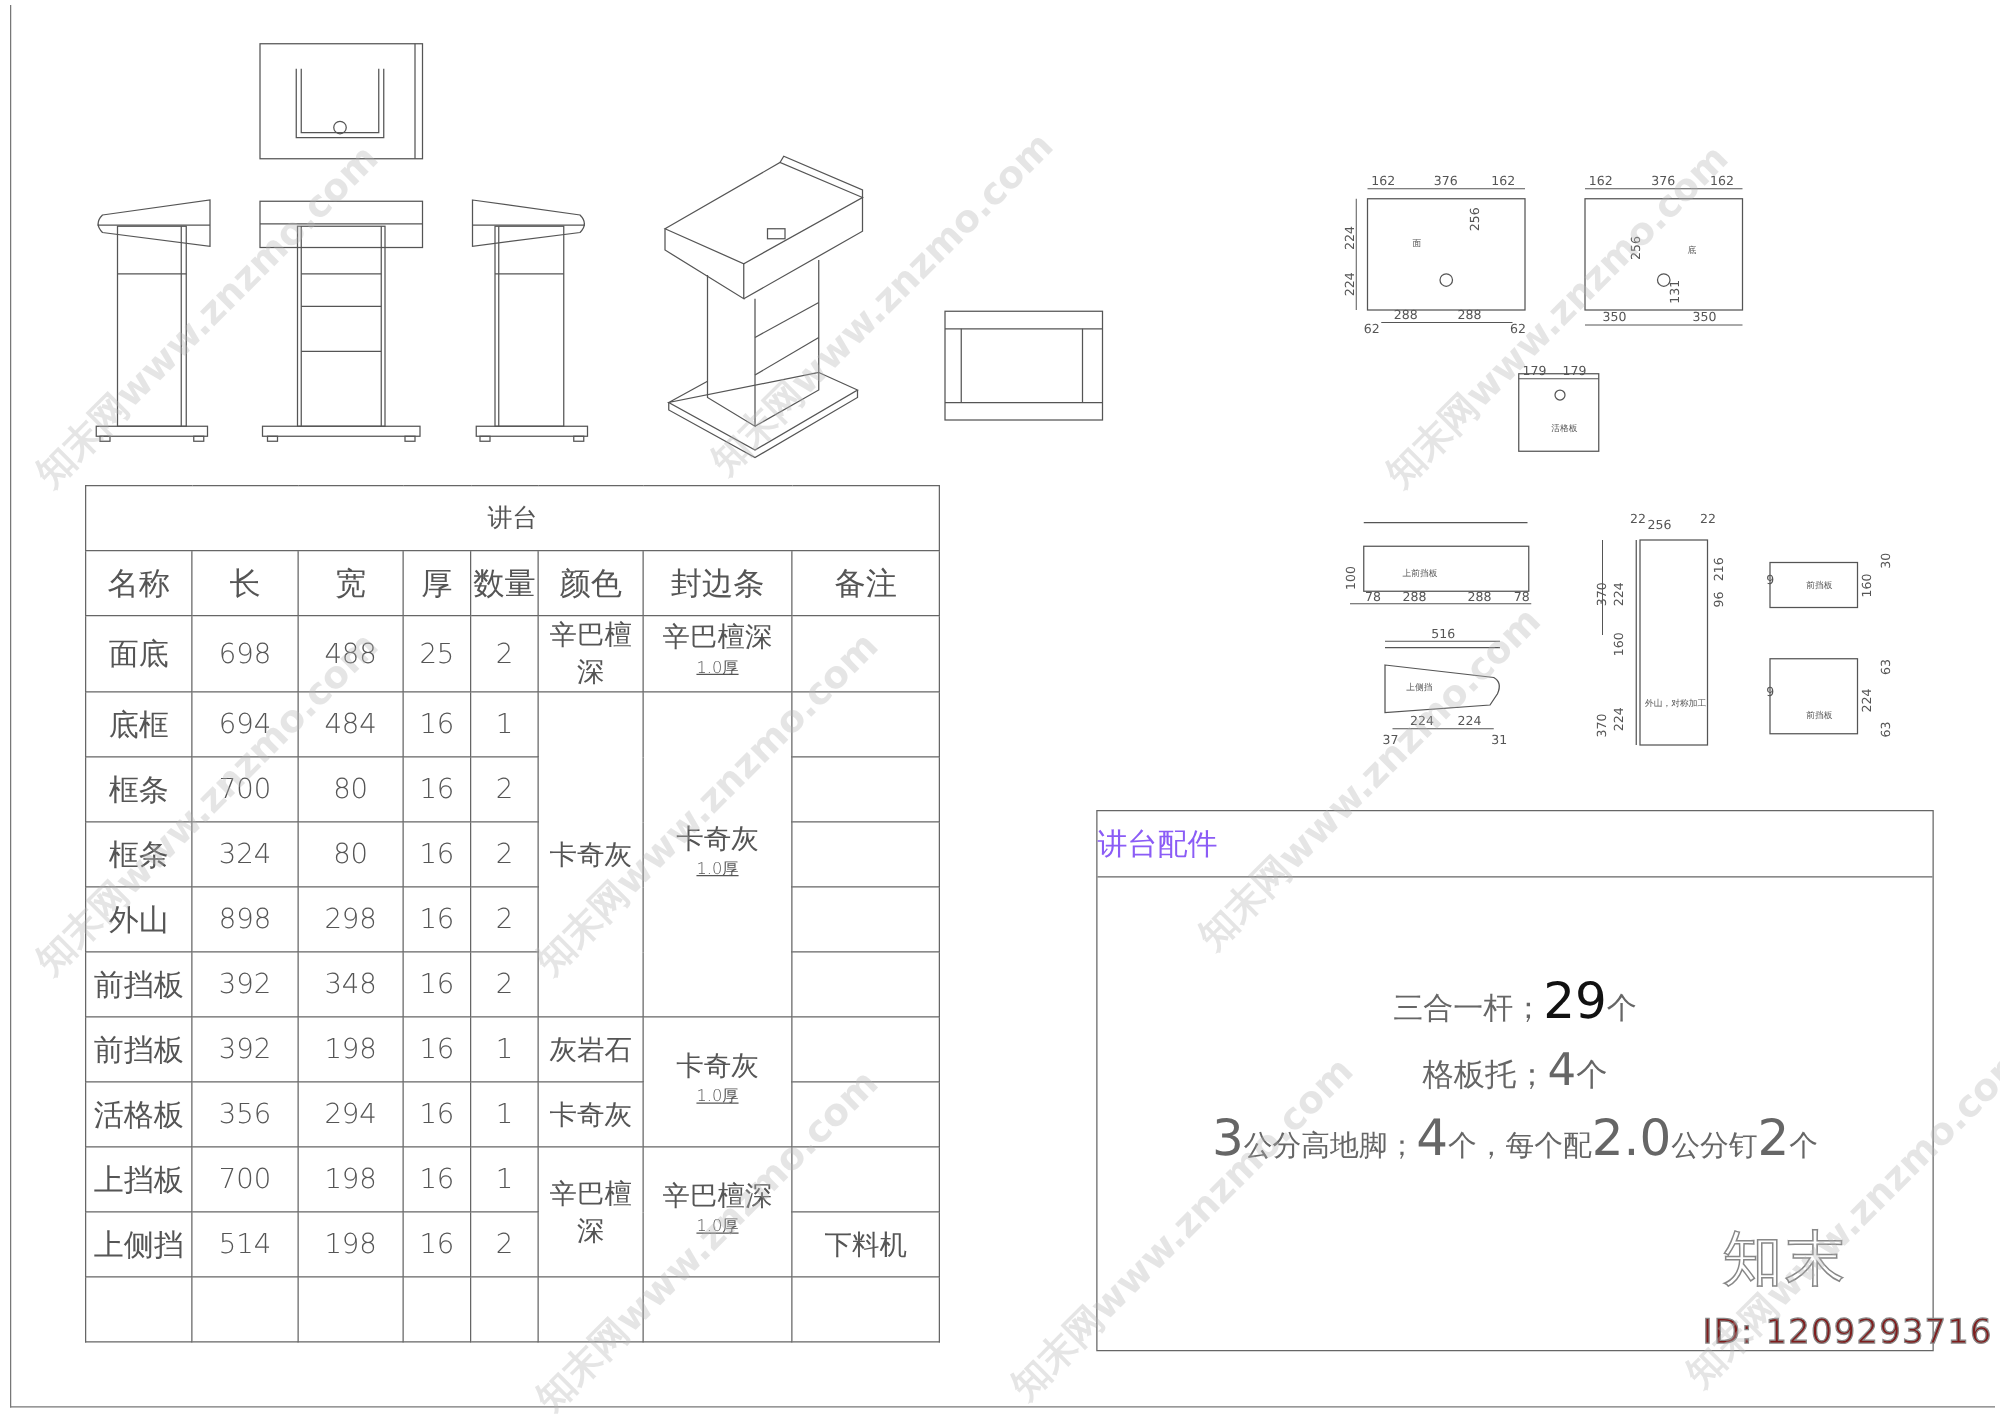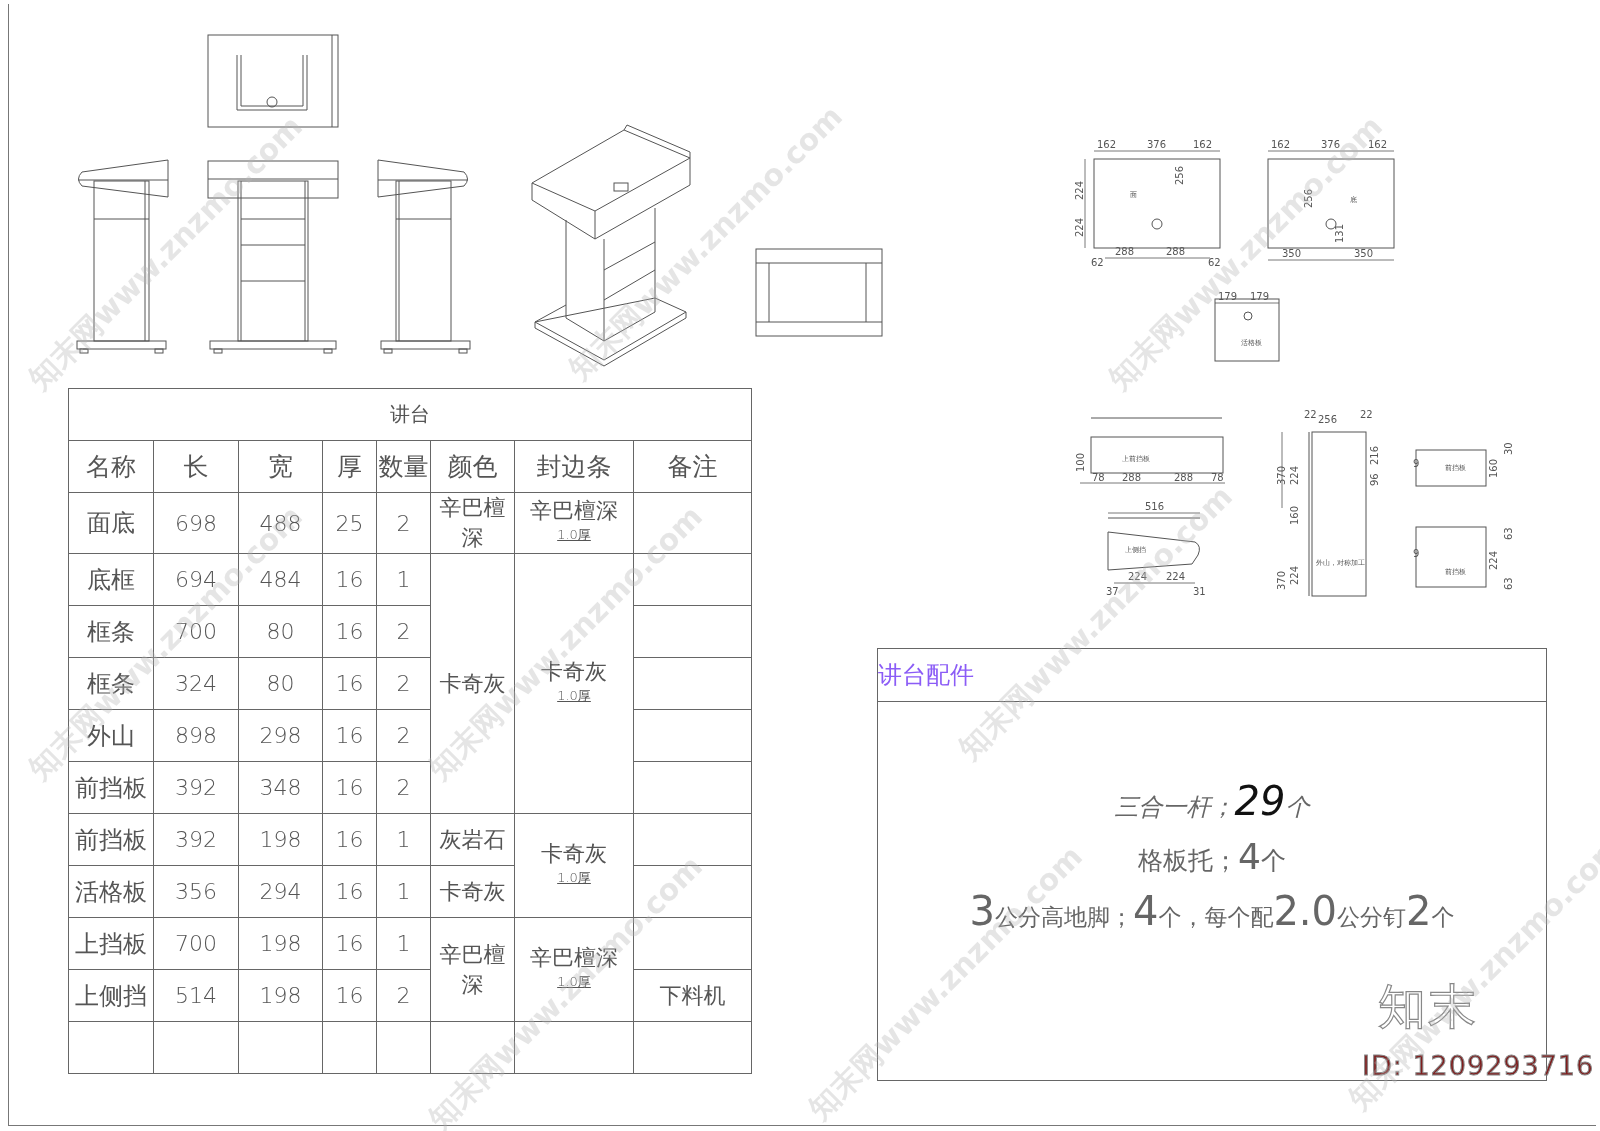--- a/index.html
+++ b/index.html
@@ -18,21 +18,21 @@
   .parts .row td{height:51px;font-size:22px;}
   .parts .name{font-size:24px !important;}
   .parts .small{font-size:19px;}
   .parts .edge{font-size:17px;line-height:24px;}
   .parts .edge .t{display:block;font-size:13px;text-decoration:underline;}
   
   .acc{position:absolute;left:877px;top:648px;width:670px;height:433px;border:1px solid #666;box-sizing:border-box;}
   .acc .head{height:52px;border-bottom:1px solid #666;font-size:24px;line-height:52px;color:#8b5cf6;}
   .acc .lines{position:absolute;left:0;right:0;top:125px;text-align:center;color:#666;}
   .acc .l{display:block;height:55px;line-height:55px;white-space:nowrap;}
-  .acc .l1{font-size:24px;font-style:italic;}
+  .acc .l1{font-size:24px;}
   .acc .l1 .big{font-size:40px;color:#111;font-weight:500;}
   .acc .l2{font-size:25px;}
   .acc .l2 .num{font-size:36px;}
   .acc .l3{font-size:25px;}
   .acc .l3 .num{font-size:36px;}
   .acc .l4{font-size:23px;}
   .acc .l4 .num{font-size:40px;}
   .brand{position:absolute;left:1378px;top:975px;font-size:48px;color:#fff;-webkit-text-stroke:1.2px #888;letter-spacing:2px;}
   .idtxt{position:absolute;left:1362px;top:1050px;font-size:27px;color:#7f1d1d;-webkit-text-stroke:1px #888;letter-spacing:1px;}
   .wm{position:absolute;font-size:30px;color:rgba(180,180,180,0.35);transform:rotate(-45deg);transform-origin:left top;white-space:nowrap;font-weight:bold;pointer-events:none;}

